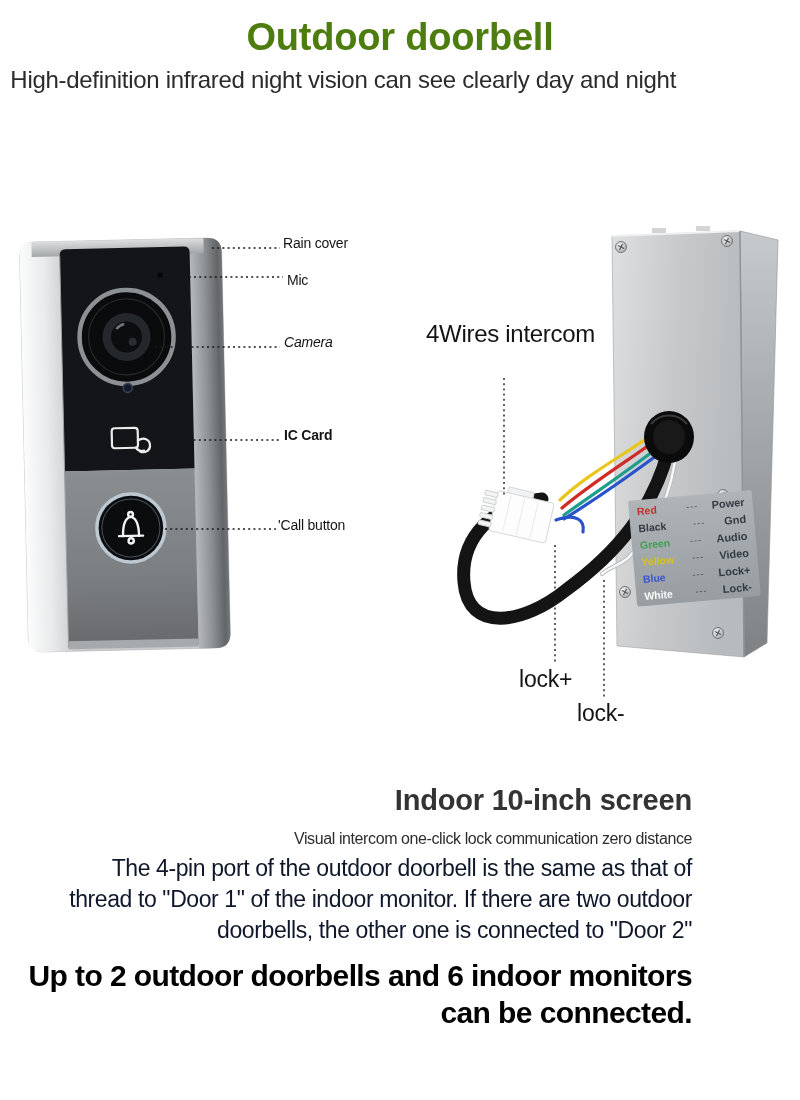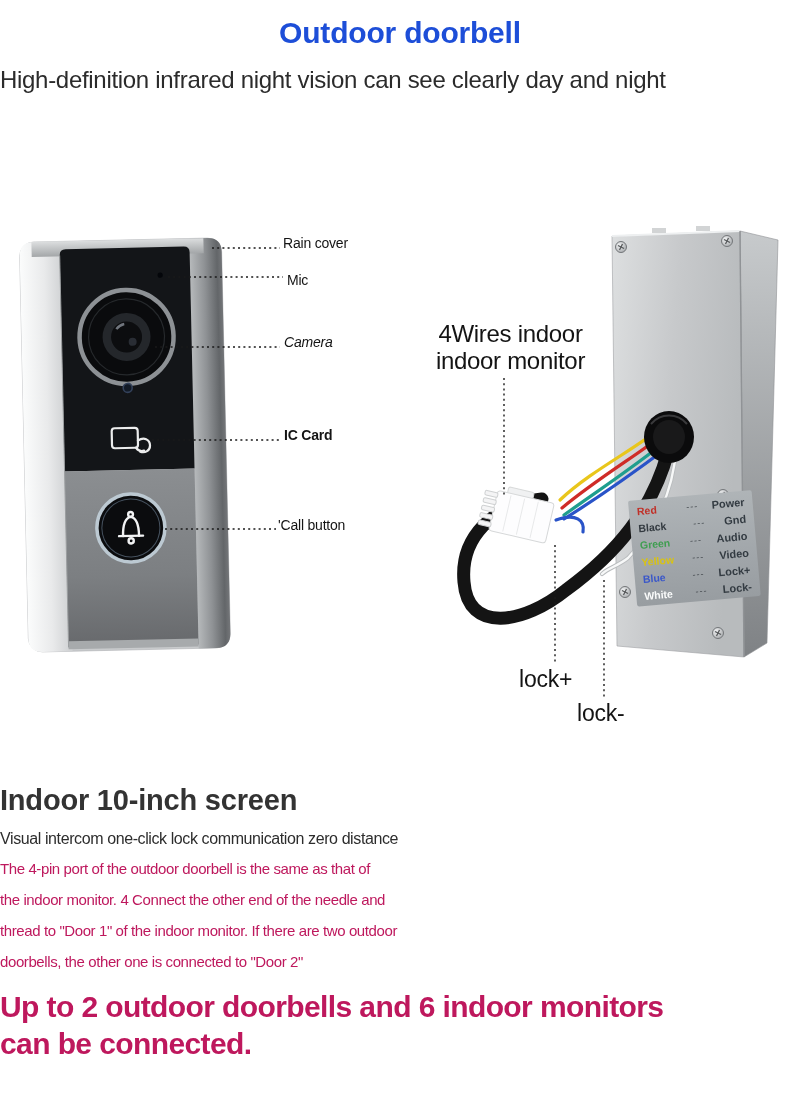--- a/index.html
+++ b/index.html
@@ -3,24 +3,24 @@
 <meta charset="utf-8">
 <style>
   html,body{margin:0;padding:0;background:#ffffff;}
   .canvas{
     position:relative;width:800px;height:1100px;background:#ffffff;
     font-family:"Liberation Sans",sans-serif;color:#333;overflow:hidden;
   }
   
   .hdr-title{
     position:absolute;top:16px;left:0;width:800px;text-align:center;
-    font-size:30px;font-weight:bold;color:#1d4ed8;letter-spacing:-0.2px;
+    font-size:38px;font-weight:bold;color:#4d7c0f;letter-spacing:-0.2px;
   }
   .hdr-sub{
-    position:absolute;top:66px;left:0;width:676px;text-align:left;
+    position:absolute;top:66px;left:0;width:676px;text-align:right;
     font-size:24px;font-weight:normal;color:#2b2b2b;letter-spacing:-0.3px;
   }
   
   svg.illus{position:absolute;left:0;top:0;width:800px;height:1100px;}
   
   .lbl{
     position:absolute;font-size:14px;color:#141414;white-space:nowrap;
     letter-spacing:-0.2px;
   }
   .lbl-rain{left:283px;top:235px;}
@@ -42,27 +42,27 @@
     border-radius:2px;box-sizing:border-box;padding:5px 8px 4px 8px;
     display:flex;flex-direction:column;justify-content:space-between;
   }
   .wp-row{display:flex;align-items:center;justify-content:space-between;
     font-size:11px;line-height:12px;}
   .wp-color{font-weight:bold;font-size:10.5px;min-width:36px;}
   .wp-dash{flex:0 0 auto;color:#4a5055;font-size:9px;letter-spacing:1px;margin:0 3px;}
   .wp-dash::before{content:"---";}
   .wp-signal{font-weight:bold;color:#333b42;text-align:right;}
   
-  .indoor{position:absolute;left:0;top:784px;width:692px;text-align:left;}
+  .indoor{position:absolute;left:0;top:784px;width:692px;text-align:right;}
   .indoor-h{font-size:29px;font-weight:bold;color:#333333;letter-spacing:-0.2px;}
   .indoor-sub{margin-top:13px;font-size:16px;color:#2d2d2d;letter-spacing:-0.4px;}
-  .indoor-body{margin-top:5px;font-size:15px;line-height:31px;color:#be185d;
+  .indoor-body{margin-top:5px;font-size:23px;line-height:31px;color:#0f172a;
     letter-spacing:-0.4px;}
   .indoor-foot{margin-top:11px;font-size:30px;line-height:37px;font-weight:bold;
-    color:#be185d;letter-spacing:-0.6px;}
+    color:#000000;letter-spacing:-0.6px;}
 </style>
 </head>
 <body>
 
 <div class="canvas">
 
   <div class="hdr-title">Outdoor doorbell</div>
   <div class="hdr-sub">High-definition infrared night vision can see clearly day and night</div>
 
   <svg class="illus" viewBox="0 0 800 1100">
@@ -225,22 +225,21 @@
     </g>
   </svg>
 
   <div class="lbl lbl-rain">Rain cover</div>
   <div class="lbl lbl-mic">Mic</div>
   <div class="lbl lbl-camera">Camera</div>
   <div class="lbl lbl-ic">IC Card</div>
   <div class="lbl lbl-call">'Call button</div>
 
   <div class="wires-note">
-    <div>4Wires indoor</div>
-    <div>indoor monitor</div>
+    <div>4Wires intercom</div>
   </div>
 
   <div class="lbl lbl-lockp">lock+</div>
   <div class="lbl lbl-lockm">lock-</div>
 
   <div class="wire-panel">
     <div class="wp-row">
       <span class="wp-color" style="color: rgb(192, 48, 40);">Red</span>
       <span class="wp-dash"></span>
       <span class="wp-signal">Power</span>
@@ -270,21 +269,20 @@
       <span class="wp-dash"></span>
       <span class="wp-signal">Lock-</span>
     </div>
   </div>
 
   <section class="indoor">
     <div class="indoor-h">Indoor 10-inch screen</div>
     <div class="indoor-sub">Visual intercom one-click lock communication zero distance</div>
     <div class="indoor-body">
       <div>The 4-pin port of the outdoor doorbell is the same as that of</div>
-      <div>the indoor monitor. 4 Connect the other end of the needle and</div>
       <div>thread to "Door 1" of the indoor monitor. If there are two outdoor</div>
       <div>doorbells, the other one is connected to "Door 2"</div>
     </div>
     <div class="indoor-foot">
       <div>Up to 2 outdoor doorbells and 6 indoor monitors</div>
       <div>can be connected.</div>
     </div>
   </section>
 
 </div>

